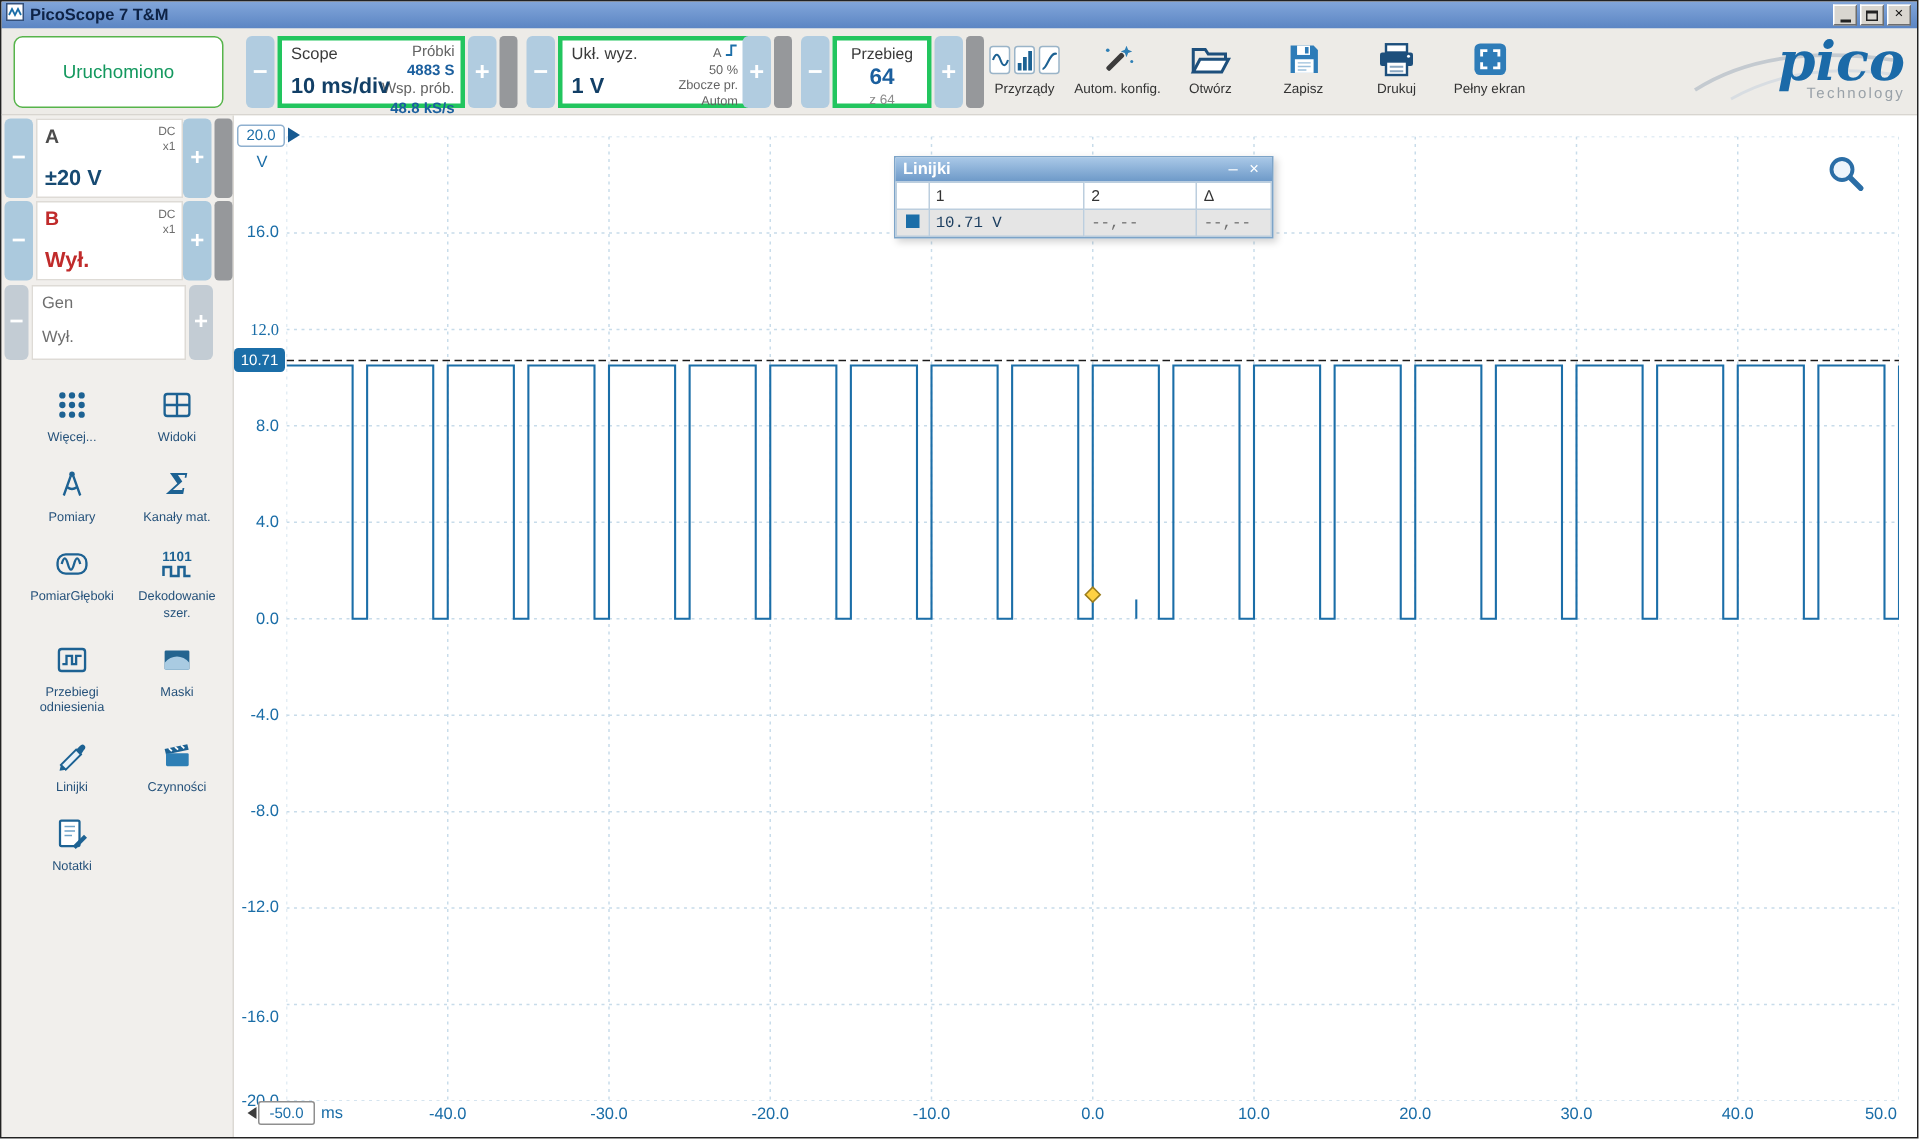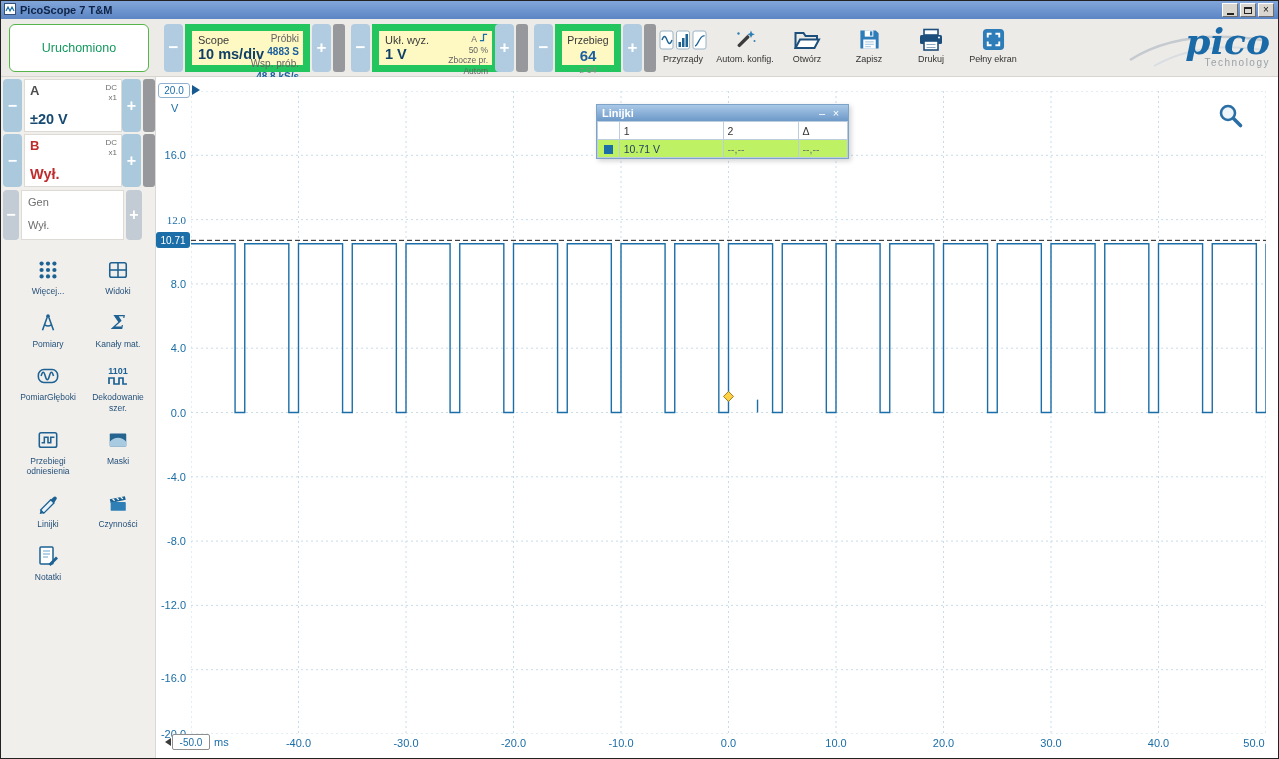--- a/index.html
+++ b/index.html
@@ -13,21 +13,21 @@
 .g-min{width:7px;height:2px;background:#222;margin-top:7px;}
 .g-max{width:8px;height:7px;border:1px solid #222;border-top-width:2px;}
 
 .toolbar{position:absolute;left:0;top:18px;right:0;height:58px;background:#edebe7;border-bottom:1px solid #d8d5d0;}
 .run-btn{position:absolute;left:8px;top:5px;width:140px;height:48px;background:#fff;border:1px solid #57b44b;border-radius:6px;display:flex;overflow:hidden;cursor:pointer;flex-direction:column;}
 .run-label{flex:1;display:flex;align-items:center;justify-content:center;color:#13985e;font-size:12.5px;}
 .run-green{width:34px;background:linear-gradient(180deg,#58c840,#2f9e24);}
 .grp{position:absolute;top:5px;height:48px;}
 .gbtn{position:absolute;top:0;width:19px;height:48px;background:#b1cce0;border-radius:4px;color:#fff;font-size:17px;font-weight:bold;display:flex;align-items:center;justify-content:center;cursor:pointer;}
 .gtab{position:absolute;top:0;width:12px;height:48px;background:#96989b;border-radius:3px;cursor:pointer;}
-.gpanel{position:absolute;top:0;height:48px;background:#fef9c3;border:7px solid #22c55e;}
+.gpanel{position:absolute;top:0;height:48px;background:#ffffff;border:3px solid #22c55e;}
 .p-title{position:absolute;left:6px;top:3px;font-size:11px;color:#3a3a3a;white-space:nowrap;}
 .p-big{position:absolute;left:6px;bottom:3px;font-size:14.5px;font-weight:bold;color:#123f66;white-space:nowrap;}
 .p-col{position:absolute;right:4px;top:2px;text-align:right;line-height:1.25;white-space:nowrap;}
 .sm{font-size:10px;color:#636363;}
 .sm.b{font-size:10px;font-weight:bold;color:#1b5f9e;}
 .sm.bb{color:#1b5f9e;font-weight:bold;}
 .trow{display:flex;justify-content:flex-end;align-items:center;gap:2px;font-size:8.5px;color:#636363;}
 .cc{text-align:center;width:100%;position:absolute;}
 .wf-title{top:3px;font-size:10.5px;color:#3a3a3a;}
 .wf-num{top:16px;font-size:15px;font-weight:bold;color:#1b5f9e;}
@@ -75,21 +75,21 @@
 .unit-ms{position:absolute;left:58px;top:659px;font-size:11px;color:#1a6da7;}
 .magnifier{position:absolute;left:1062px;top:26px;cursor:pointer;}
 
 .rpanel{position:absolute;left:440px;top:27px;width:253px;background:#fff;border:1px solid #7da4c8;box-shadow:2px 2px 5px rgba(0,0,0,.18);z-index:6;}
 .rtitle{height:16px;background:linear-gradient(180deg,#a9c8e7,#6d99c8);display:flex;align-items:center;padding:0 5px;cursor:move;}
 .rtitle .t{flex:1;color:#fff;font-weight:bold;font-size:11px;}
 .rtitle .m,.rtitle .x{color:#fff;font-size:11px;width:14px;text-align:center;cursor:pointer;line-height:1;}
 .rtable{width:100%;border-collapse:collapse;font-size:10.5px;color:#333;}
 .rtable td{border:1px solid #bccede;height:18px;padding:0 4px;}
 .rtable .c0{width:22px;text-align:center;padding:0;}
-.rtable .rrow td{background:#bef264;color:#1a3c5e;}
+.rtable .rrow td{background:#e5e5e5;color:#1a3c5e;font-family:Liberation Mono, monospace;}
 .rtable .rrow td:nth-child(3),.rtable .rrow td:nth-child(4){color:#6d6d6d;}
 .swatch{display:inline-block;width:9px;height:9px;vertical-align:middle;}
 </style>
 </head>
 <body>
 
 <div id="app">
 
   <div class="titlebar">
     <span><svg width="12" height="12">

